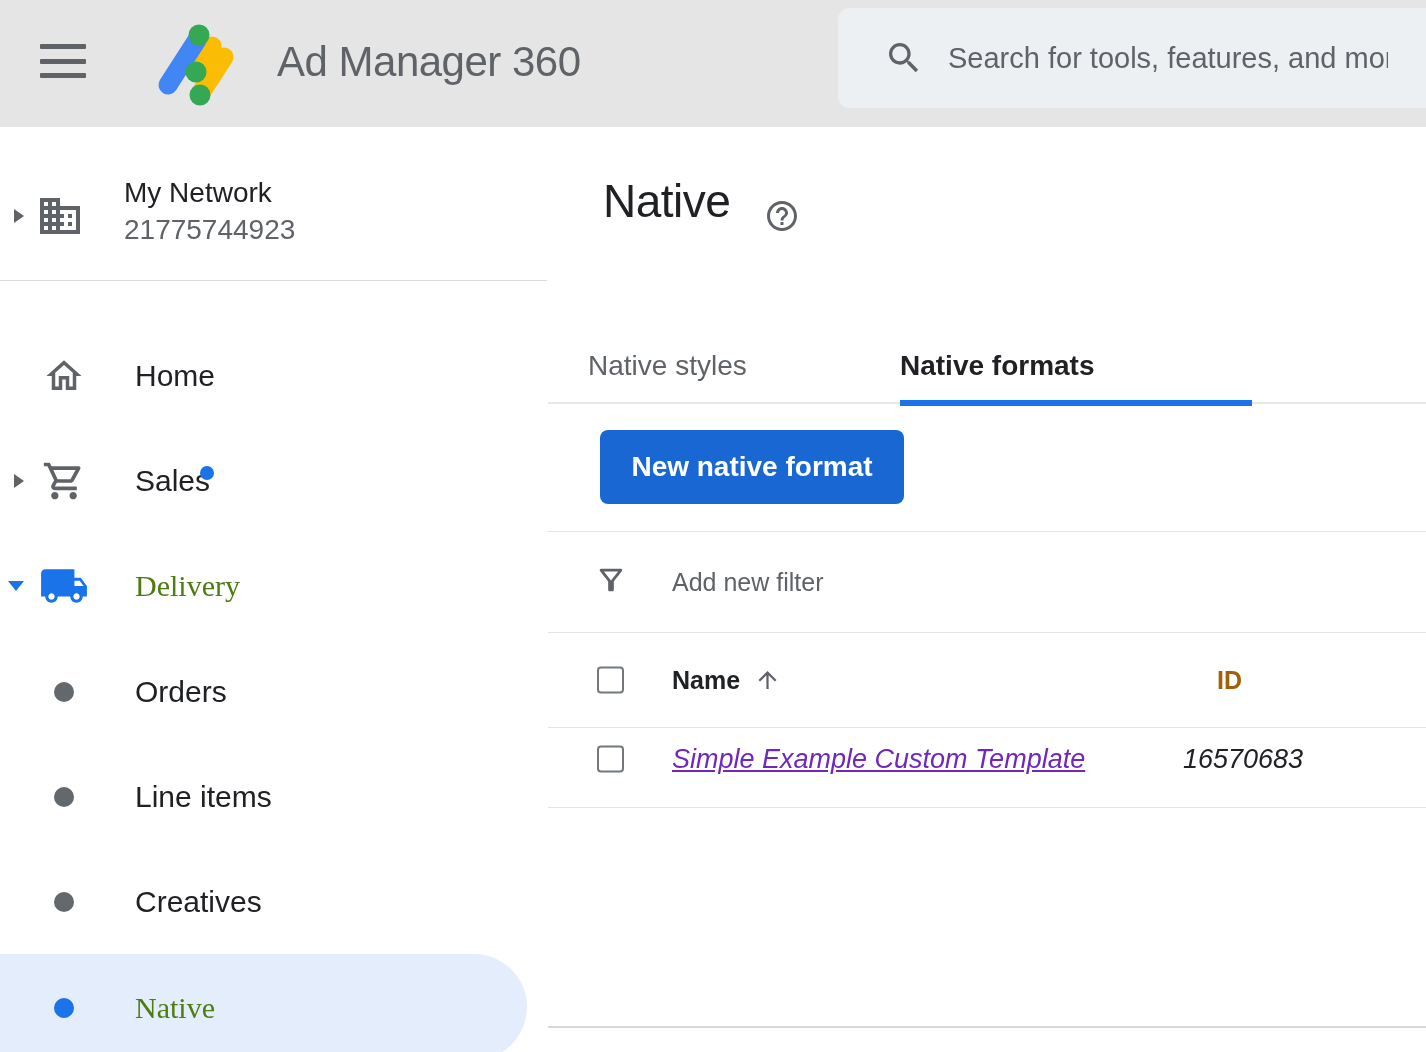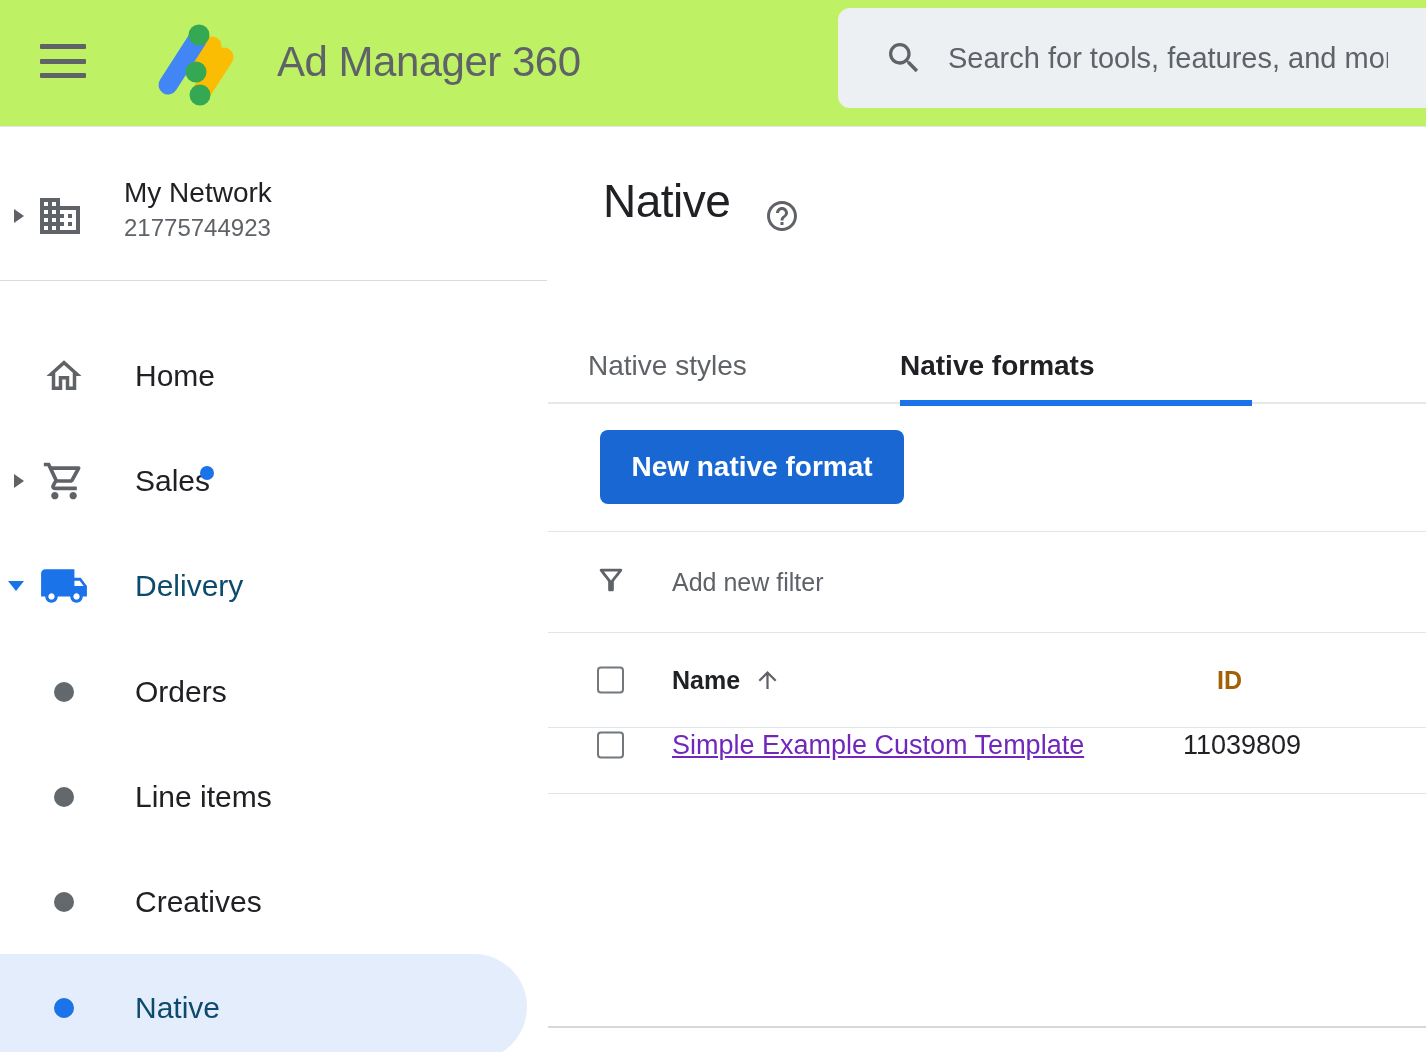--- a/index.html
+++ b/index.html
@@ -2,48 +2,48 @@
 <html><head>
 <meta charset="utf-8">
 <style>
   * { margin:0; padding:0; box-sizing:border-box; }
   html,body { width:1426px; height:1052px; }
   body {
     position:relative; overflow:hidden; background:#fff;
     font-family:"Liberation Sans", sans-serif; color:#202124;
   }
   
-  .header { position:absolute; left:0; top:0; width:1426px; height:127px; background:#bef264; }
+  .header { position:absolute; left:0; top:0; width:1426px; height:127px; background:#e5e5e5; }
   .header-divider { position:absolute; left:0; top:126px; width:1426px; height:1px; background:#E3E6E9; }
   .hamburger { position:absolute; left:40px; top:40px; width:46px; height:42px; background:none; border:none; cursor:pointer;
     display:flex; flex-direction:column; justify-content:space-between; padding:4px 0; }
   .hamburger span { display:block; width:46px; height:5px; background:#5F6368; border-radius:1px; }
   .logo { position:absolute; left:148px; top:12px; width:96px; height:96px; }
   .app-title { position:absolute; left:277px; top:0; height:127px; line-height:124px; font-size:42px; color:#5F6368; letter-spacing:-0.5px; }
   .searchbar { position:absolute; left:838px; top:8px; width:620px; height:100px; background:#ECF0F2; border-radius:12px;
     display:flex; align-items:center; padding-left:46px; }
   .searchbar svg { flex:0 0 auto; }
   .searchbar input { background:transparent; border:none; outline:none; margin-left:24px; width:440px;
     font-family:"Liberation Sans",sans-serif; font-size:29px; color:#5F6368; }
   .searchbar input::placeholder { color:#5F6368; opacity:1; }
   
   .sidebar { position:absolute; left:0; top:140px; width:640px; height:925px; border-right:1px solid #DADCE0; background:#fff; }
   .network-row { position:absolute; left:0; top:0; width:547px; height:141px; border-bottom:1px solid #DADCE0; cursor:pointer; }
   .net-exp { position:absolute; left:14px; top:69px; }
   .net-icon { position:absolute; left:36px; top:52px; }
   .net-name { position:absolute; left:124px; top:37px; font-size:28px; color:#202124; }
-  .net-id { position:absolute; left:124px; top:74px; font-size:24px; color:#5F6368;text-align:right; }
+  .net-id { position:absolute; left:124px; top:74px; font-size:28px; color:#5F6368;text-align:right; }
   .nav-row { position:absolute; left:0; width:547px; height:74px; cursor:pointer; z-index:1; }
   .nav-exp { position:absolute; left:14px; top:50%; transform:translateY(-50%); }
   .nav-exp.down { left:8px; }
   .nav-icon { position:absolute; left:36px; top:50%; transform:translateY(-50%); width:56px; display:flex; justify-content:center; }
   .nav-dot { position:absolute; left:54px; top:50%; transform:translateY(-50%); width:20px; height:20px; border-radius:50%; background:#63686C; }
   .nav-dot.blue { background:#1A73E8; }
   .nav-label { position:absolute; left:124px; top:50%; transform:translateY(-50%); font-size:30px; color:#202124; white-space:nowrap;margin-left:11px; }
-  .nav-label.blue { color:#0c4a6e; }
+  .nav-label.blue { color:#4d7c0f;font-family:Liberation Serif, serif; }
   .notif-dot { position:absolute; left:200px; top:22px; width:14px; height:14px; border-radius:50%; background:#1A73E8; }
   .active-pill { position:absolute; left:0; top:814px; width:527px; height:106px; background:#E4EDFC; border-radius:0 53px 53px 0; z-index:0; }
   .tri-right { width:0; height:0; border-top:7px solid transparent; border-bottom:7px solid transparent; border-left:10px solid #5F6368; }
   .tri-down { width:0; height:0; border-left:8px solid transparent; border-right:8px solid transparent; border-top:10px solid #1A73E8; }
   
   .content { position:absolute; left:548px; top:127px; width:878px; height:925px; background:#fff; }
   .page-title { position:absolute; left:55px; top:47px; font-size:46px; font-weight:400; color:#202124; letter-spacing:-0.5px; }
   .help-btn { position:absolute; left:216px; top:71px; width:36px; height:36px; background:none; border:none; cursor:pointer; padding:0; }
   .tabbar { position:absolute; left:0; top:202px; width:878px; height:75px; border-bottom:2px solid #E5E8EA; }
   .tab { position:absolute; top:0; height:75px; line-height:73px; text-align:left; font-size:28px; color:#5F6368; cursor:pointer; }
@@ -51,21 +51,21 @@
   .tab.t2 { left:352px; width:352px; color:#202124; font-weight:600; }
   .tab.t2::after { content:""; position:absolute; left:0; right:0; bottom:-2px; height:6px; background:#1A73E8; }
   .btn-section { position:absolute; left:0; top:279px; width:878px; height:126px; border-bottom:1px solid #E1E4E8; }
   .new-btn { position:absolute; left:52px; top:24px; width:304px; height:74px; border:none; border-radius:8px;
     background:#1967D2; color:#fff; font-family:"Liberation Sans",sans-serif; font-size:28px; font-weight:600; cursor:pointer; }
   .filter-row { position:absolute; left:0; top:405px; width:878px; height:101px; border-bottom:1px solid #E1E4E8; cursor:pointer; }
   .filter-icon { position:absolute; left:46px; top:50%; transform:translateY(-50%); }
   .filter-text { position:absolute; left:124px; top:50%; transform:translateY(-50%); font-size:25px; color:#5F6368; }
   .t-head { position:absolute; left:0; top:506px; width:878px; height:95px; border-bottom:1px solid #E1E4E8; }
   .t-row { position:absolute; left:0; width:878px; border-bottom:1px solid #E1E4E8; }
-  .t-row.r1 { top:570px; height:97px; }
+  .t-row.r1 { top:584px; height:97px;font-style:italic; }
   .t-row.r2 { top:698px; height:98px; }
   .t-row.empty { top:796px; height:105px; border-bottom:2px solid #D5D9DD; }
   .cb { position:absolute; left:49px; top:50%; transform:translateY(-50%); width:27px; height:27px;
     border:2px solid #73787C; border-radius:4px; background:#fff; cursor:pointer; }
   .th-name { position:absolute; left:124px; top:50%; transform:translateY(-50%); font-size:25px; font-weight:700; color:#202124;
     display:flex; align-items:center; cursor:pointer; }
   .th-name .sort { margin-left:14px; display:flex; }
   .th-id { position:absolute; left:669px; top:50%; transform:translateY(-50%); font-size:25px; font-weight:700; color:#a16207; }
   .cell-link { position:absolute; left:124px; top:50%; transform:translateY(-50%); font-size:27px; line-height:34px;
     color:#7127BC; text-decoration:underline; cursor:pointer; }
@@ -202,18 +202,18 @@
             <path d="M4 12l1.41 1.41L11 7.83V20h2V7.83l5.58 5.59L20 12l-8-8-8 8z"></path>
           </svg>
       </span>
     </span>
     <span class="th-id">ID</span>
   </div>
 
   <div class="t-row r1">
     <span class="cb"></span>
     <a class="cell-link">Simple Example Custom Template</a>
-    <span class="cell-id">11039809</span>
+    <span class="cell-id">16570683</span>
   </div>
 
 
   <div class="t-row empty"></div>
 </main>
 
 </body></html>

